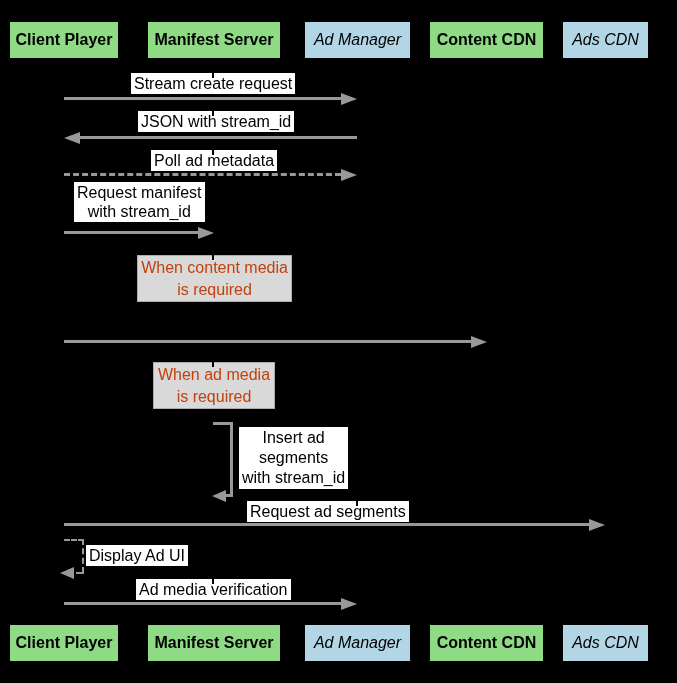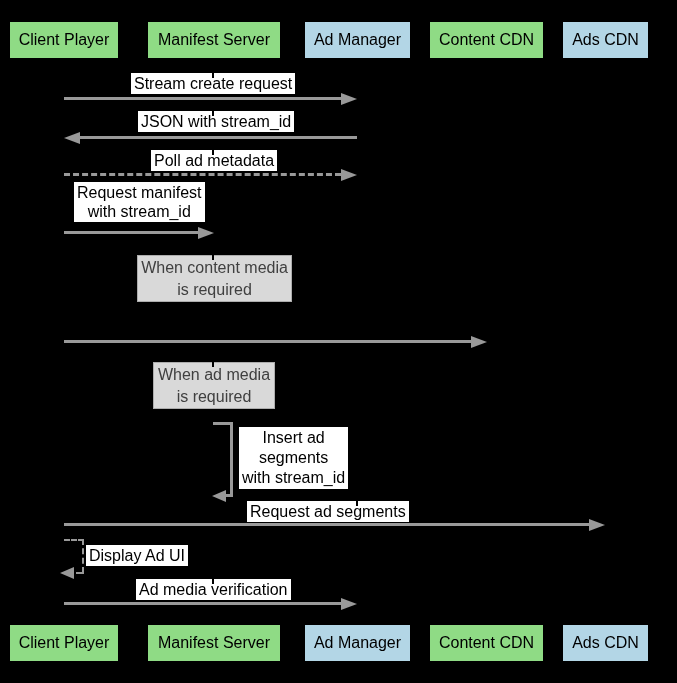--- a/index.html
+++ b/index.html
@@ -14,22 +14,22 @@
   .entity {
     position: absolute;
     height: 36px;
     display: flex;
     align-items: center;
     justify-content: center;
     font-size: 16px;
     color: #000;
     z-index: 10;
   }
-  .entity.green { background: #8fdb85; }
-  .entity.blue  { background: #b3d6e6; }
+  .entity.green { background: #8fdb85; font-weight: bold; }
+  .entity.blue  { background: #b3d6e6; font-style: italic; }
   .lifeline {
     position: absolute;
     width: 2px;
     top: 58px;
     height: 567px;
     background: #000;
     z-index: 1;
   }
   .tick {
     position: absolute;
@@ -76,21 +76,21 @@
     line-height: 19px;
     padding: 1px 3px;
     white-space: pre-line;
     text-align: center;
     z-index: 5;
   }
   .note {
     position: absolute;
     background: #d9d9d9;
     border: 1px solid #adadad;
-    color: #404040;
+    color: #c2410c;
     font-size: 16px;
     line-height: 22px;
     display: flex;
     align-items: center;
     justify-content: center;
     text-align: center;
     white-space: pre-line;
     z-index: 3;
   }
 </style>

